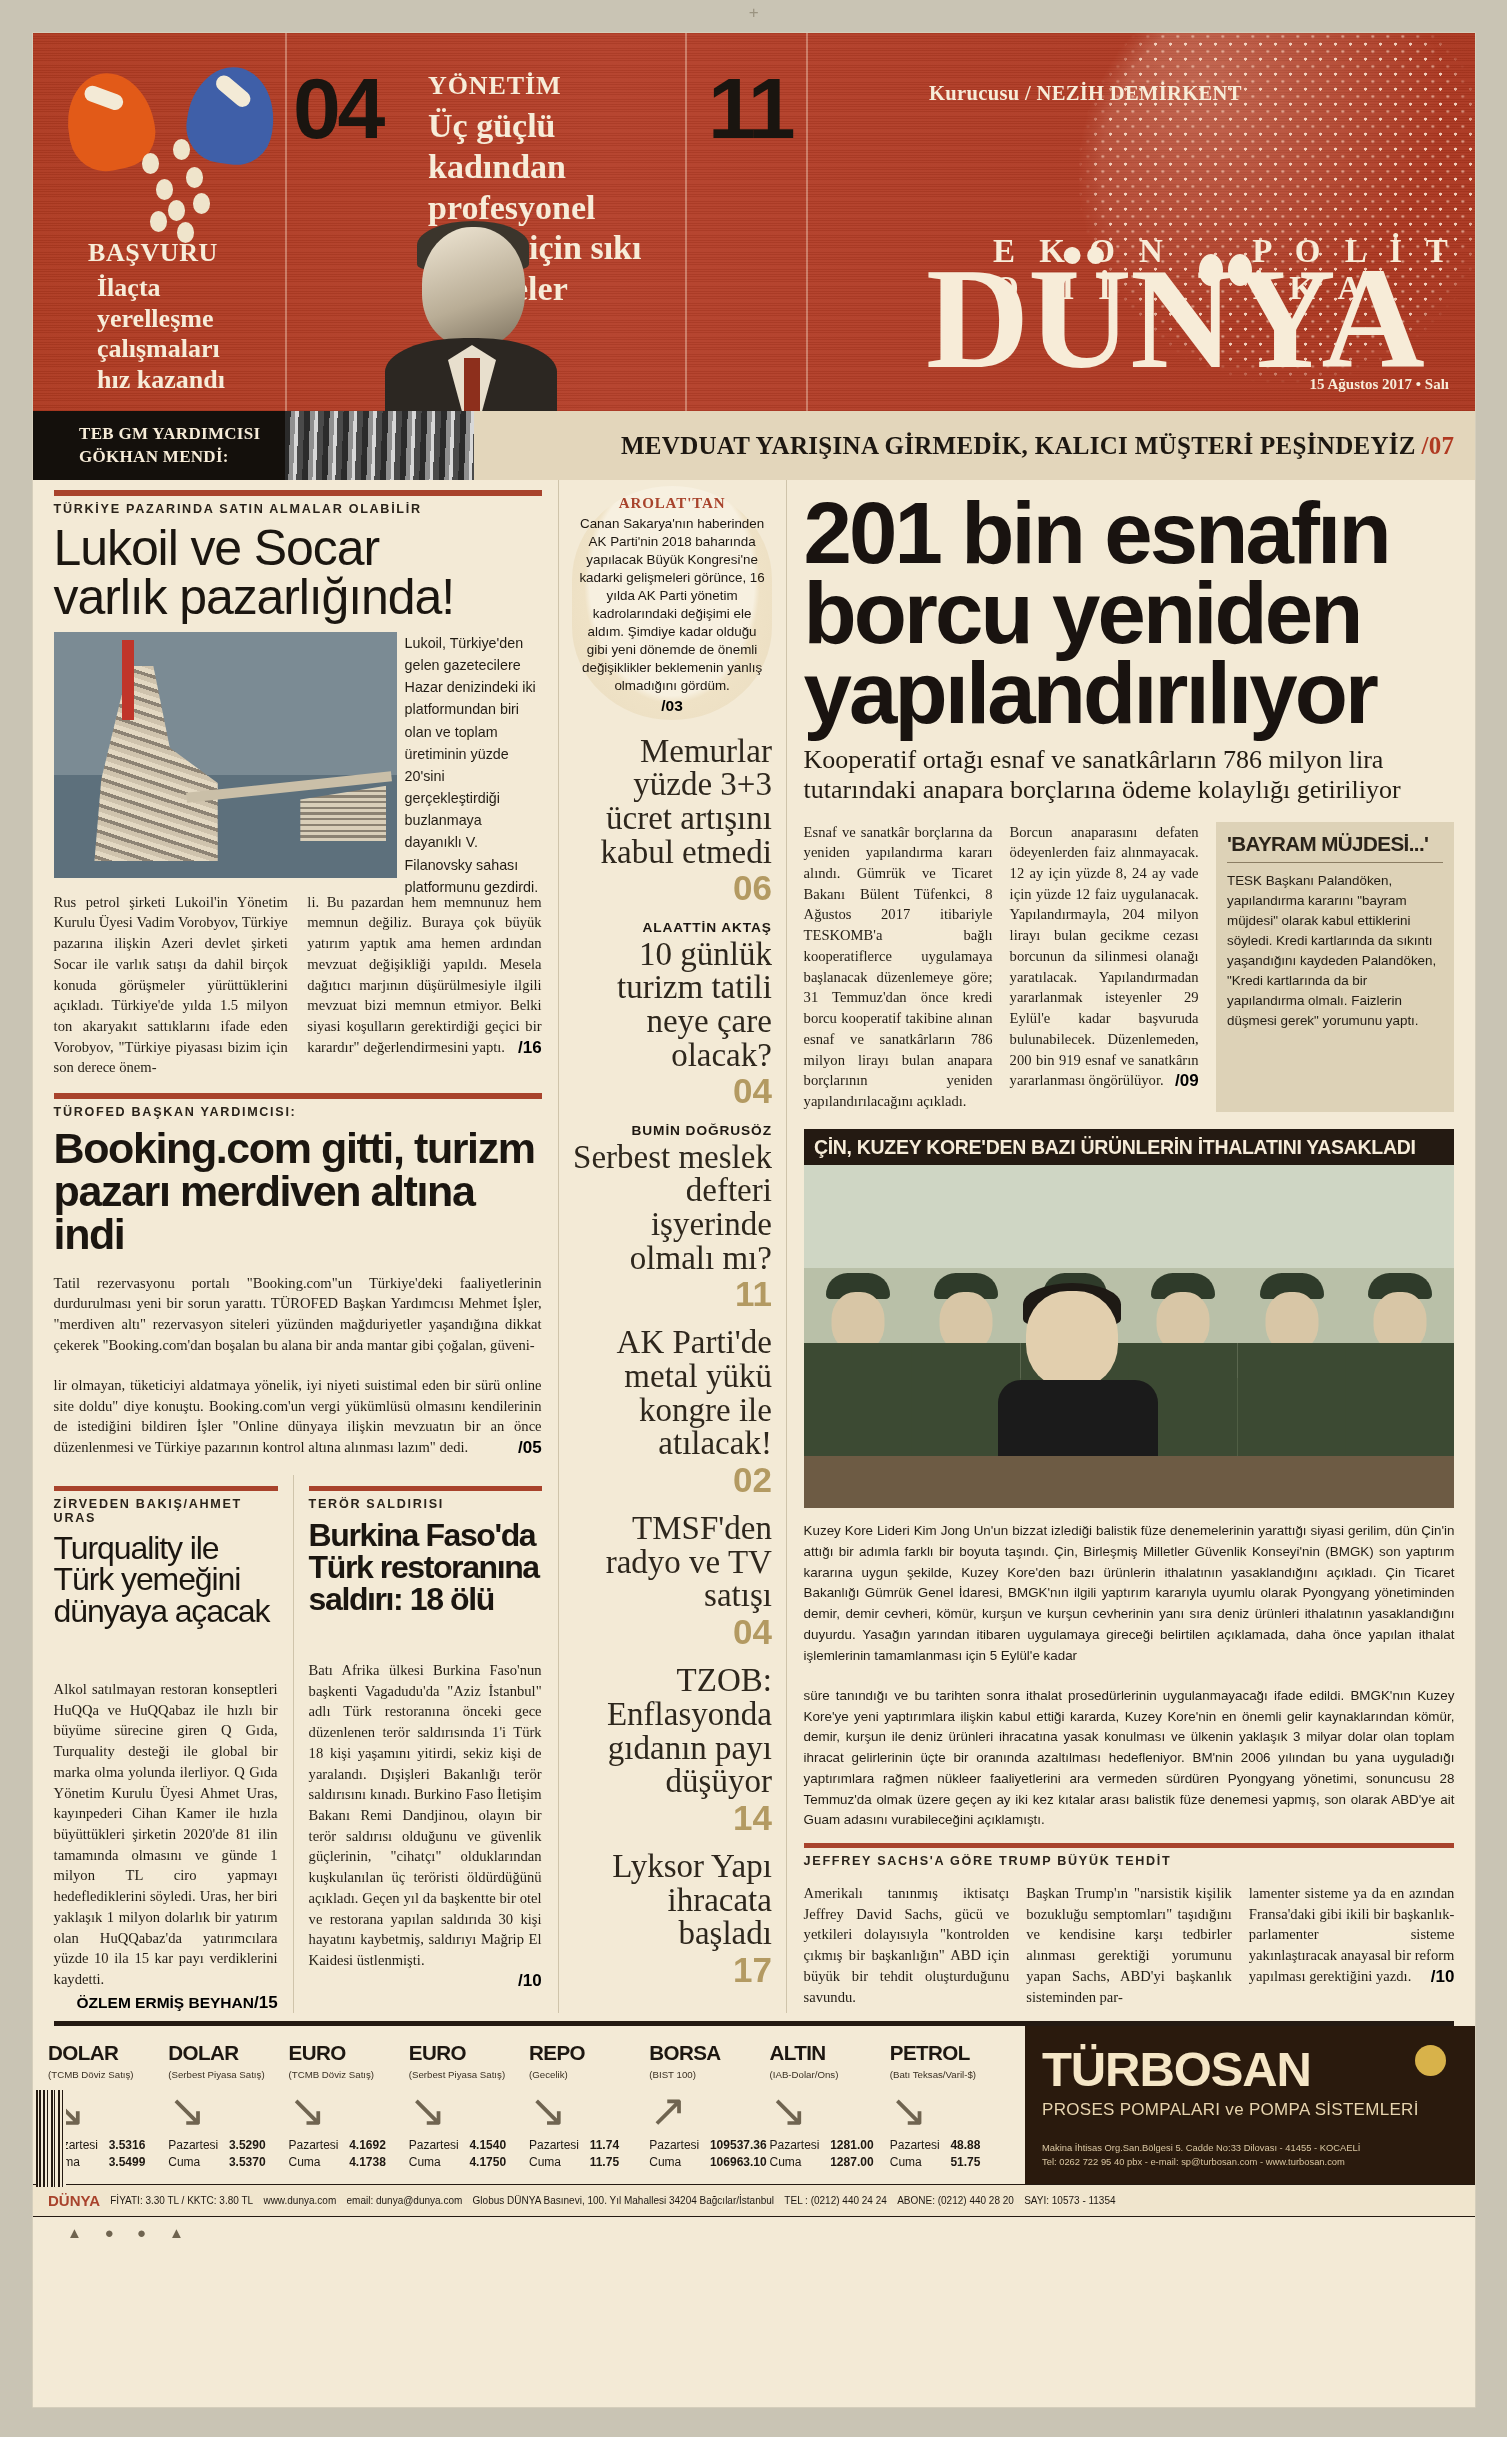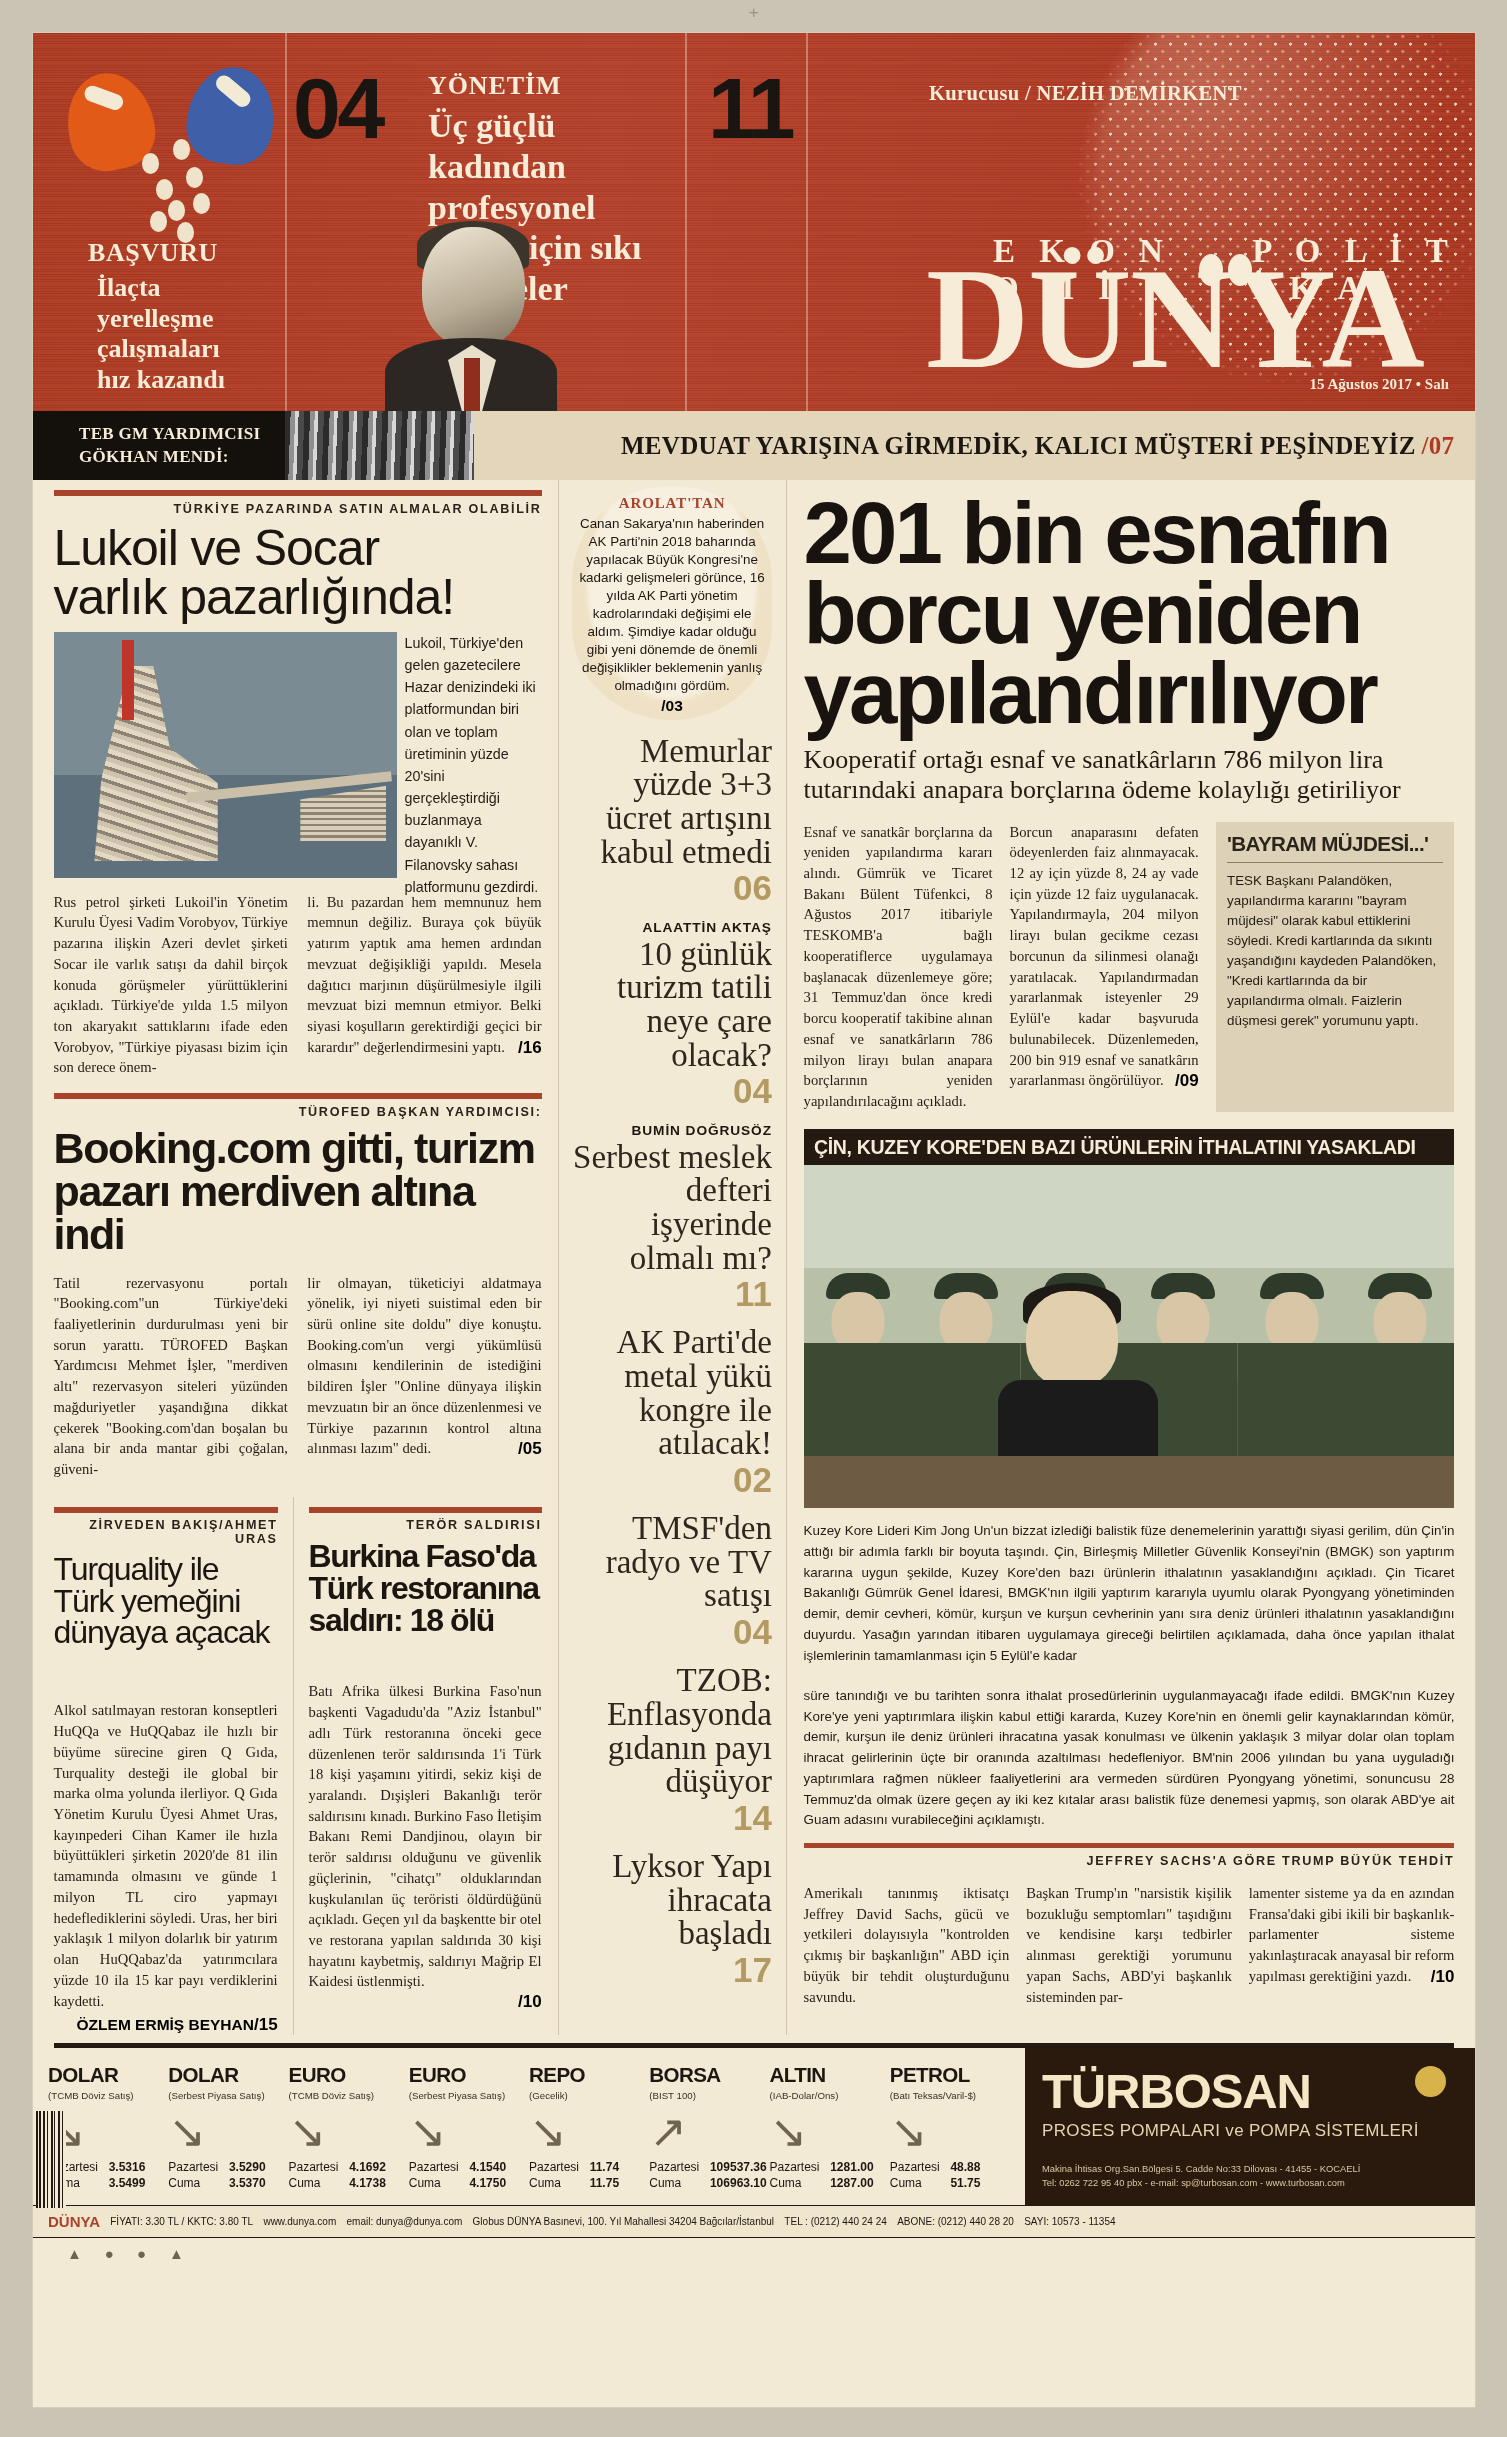--- a/index.html
+++ b/index.html
@@ -121,21 +121,21 @@
   
   .content { position:relative; padding:0 20.6px; }
   .cols { display:flex; gap:0; }
   .col-left { width:504px; padding-right:16px; }
   .col-mid { width:229px; padding:0 13.7px; border-left:1.1px solid #cfc4ab; border-right:1.1px solid #cfc4ab; }
   .col-right { flex:1; padding-left:17px; }
 
   .rule-red { height:5.7px; background:#a8432c; margin:10.3px 0 5.7px; }
   .kicker {
     font-family:"Liberation Sans",sans-serif; font-size:12.6px; font-weight:bold;
-    letter-spacing:1.7px; color:#2a231a; margin-bottom:8px;text-align:right;
+    letter-spacing:1.7px; color:#2a231a; margin-bottom:8px;
   }
   .hl-light {
     font-family:"Liberation Sans",sans-serif; font-weight:300;
     font-size:50px; line-height:.98; color:#1b1610; letter-spacing:-1.1px;
   }
   .hl-bold {
     font-family:"Liberation Sans",sans-serif; font-weight:bold;
     font-size:43px; line-height:1.0; color:#1b1610; letter-spacing:-1.4px;
   }
   .bodytext {
@@ -370,21 +370,21 @@
           </div>
         </article>
 
         <article style="margin-top:15px;">
           <div class="rule-red"></div>
           <div class="kicker">TÜROFED BAŞKAN YARDIMCISI:</div>
           <h2 class="hl-bold">
             <span>Booking.com gitti, turizm</span><br>
             <span>pazarı merdiven altına indi</span>
           </h2>
-          <div style="margin-top:17px; display:flex; gap:19.5px;">
+          <div style="margin-top:17px; display:flex; gap:19.5px;flex-direction:column;">
             <p class="bodytext" style="flex:1;">Tatil rezervasyonu portalı "Booking.com"un Türkiye'deki faaliyetlerinin durdurulması yeni bir sorun yarattı. TÜROFED Başkan Yardımcısı Mehmet İşler, "merdiven altı" rezervasyon siteleri yüzünden mağduriyetler yaşandığına dikkat çekerek "Booking.com'dan boşalan bu alana bir anda mantar gibi çoğalan, güveni-</p>
             <div style="flex:1;">
               <p class="bodytext">lir olmayan, tüketiciyi aldatmaya yönelik, iyi niyeti suistimal eden bir sürü online site doldu" diye konuştu. Booking.com'un vergi yükümlüsü olmasını kendilerinin de istediğini bildiren İşler "Online dünyaya ilişkin mevzuatın bir an önce düzenlenmesi ve Türkiye pazarının kontrol altına alınması lazım" dedi.</p>
               <div class="pgnum" style="text-align:right;font-size:17px;margin-top:-19.5px;">/05</div>
             </div>
           </div>
         </article>
 
         <div style="display:flex; gap:0; margin-top:17px;">
           <article style="width:240px; padding-right:15px; border-right:1.1px solid #cfc4ab;">

